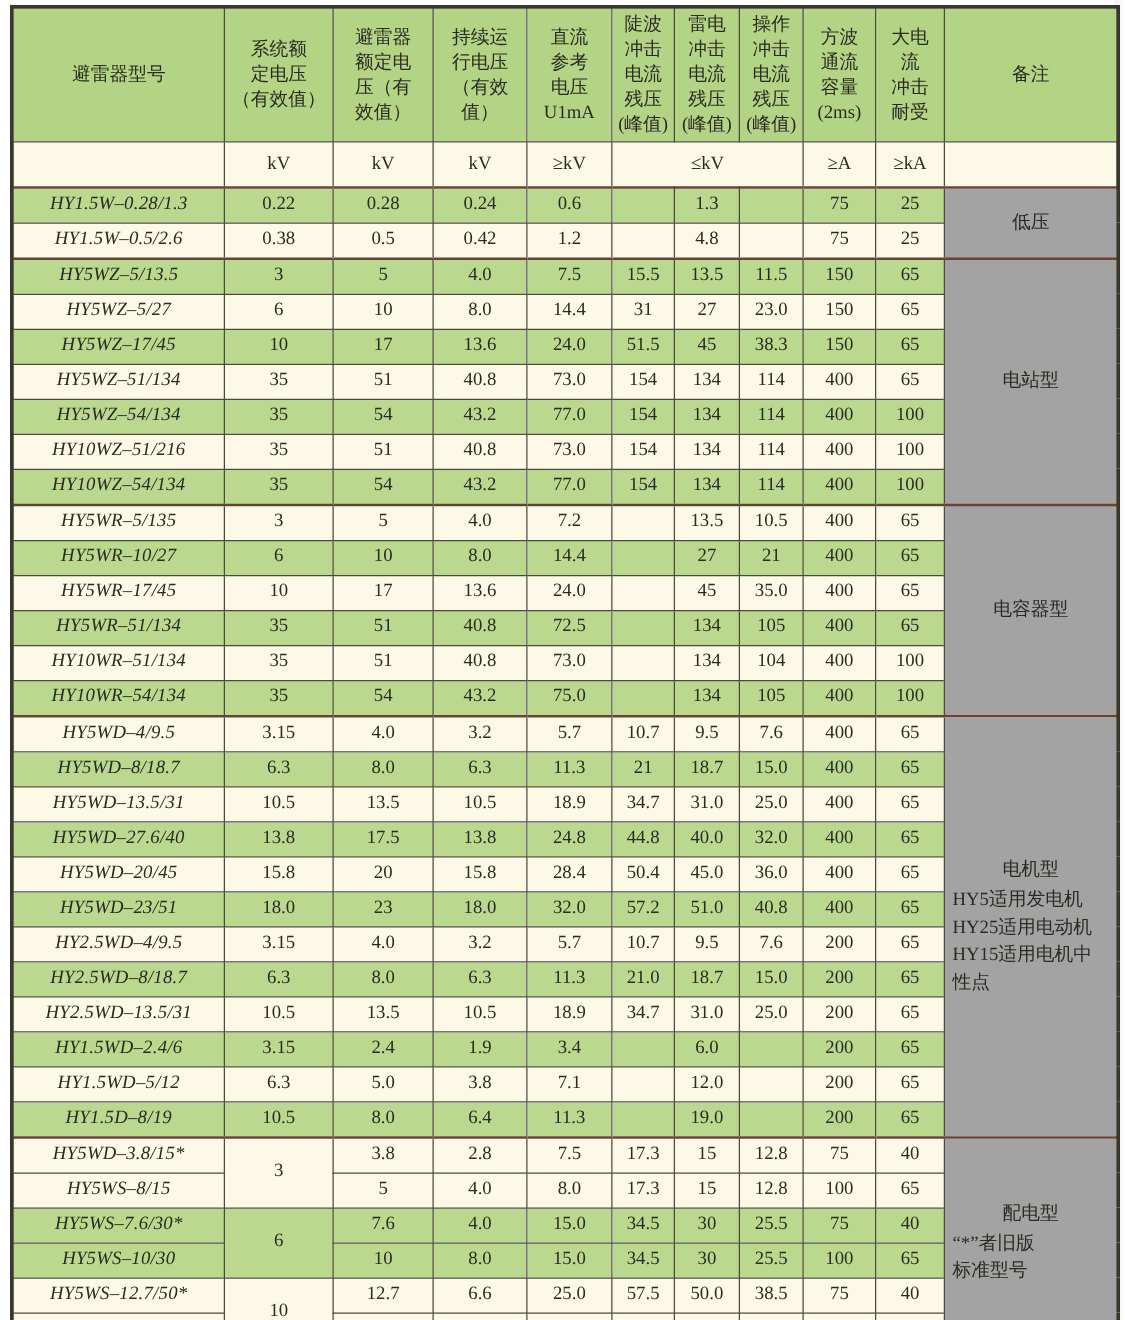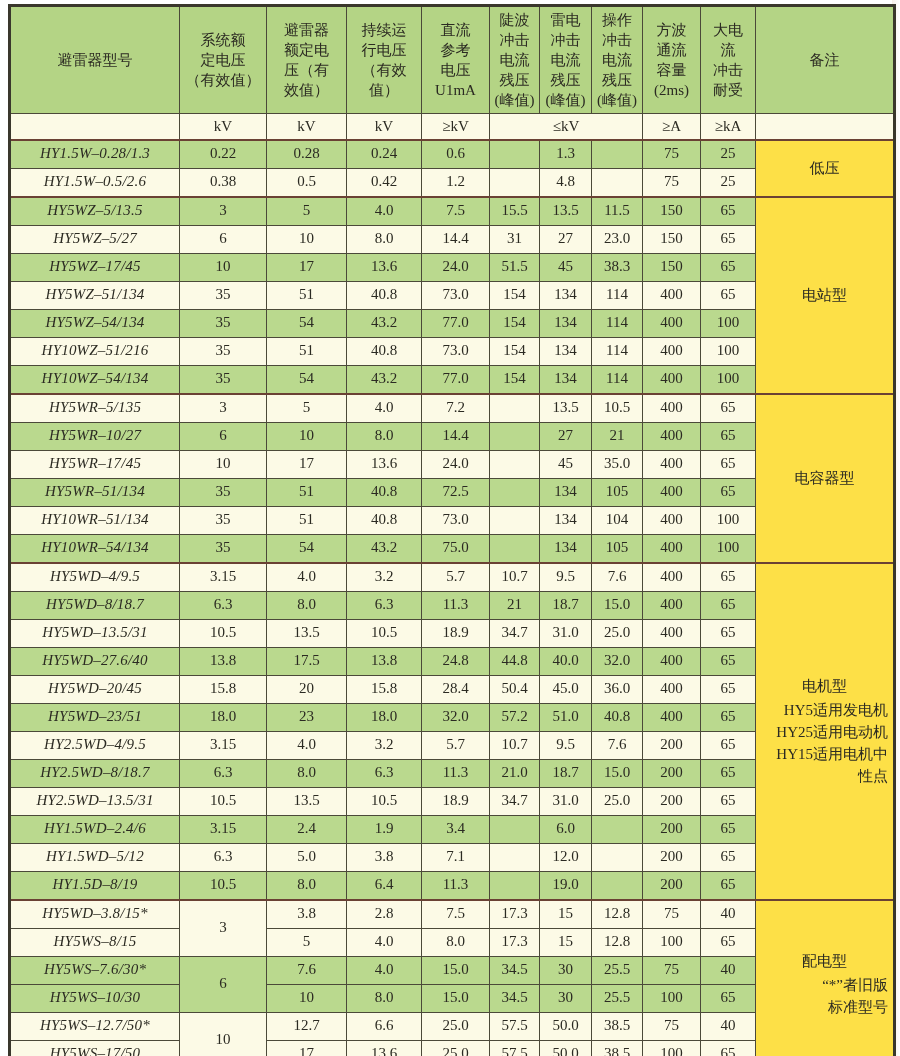--- a/index.html
+++ b/index.html
@@ -5,29 +5,29 @@
   html,body{margin:0;padding:0;width:900px;height:1056px;background:#ffffff;overflow:hidden;}
   body{font-family:"Liberation Serif","DejaVu Serif",serif;color:#2b2a22;position:relative;}
   .page-shade{position:absolute;top:0;right:0;width:8px;height:1056px;
     background:linear-gradient(90deg,#f6efe9,#ffffff);}
   table{position:absolute;left:8px;top:4px;width:885px;height:1048px;
     border-collapse:collapse;table-layout:fixed;border:3px solid #3a372c;}
   th,td{border:1px solid #4b4939;text-align:center;vertical-align:middle;
     font-weight:normal;padding:0;overflow:hidden;}
   thead tr.hdr-row{height:108px;}
   th.hdr{background:#b4d485;font-size:15px;line-height:20px;white-space:pre-line;}
-  tr.units-row{height:26px;}
+  tr.units-row{height:36px;}
   tr.units-row td{background:#fcfae6;font-size:15px;border-bottom:2px solid #6a4134;}
   tbody td{font-size:15px;height:27px;line-height:1.05;}
   td.g{background:#bad98e;}
   td.c{background:#fcfae6;}
   td.model-cell{letter-spacing:.2px;font-style:italic;}
-  td.remark-cell{background:#fde047;font-size:15px;}
+  td.remark-cell{background:#a3a3a3;font-size:15px;}
   .remark-title{text-align:center;line-height:22px;}
-  .remark-sub{text-align:right;padding:2px 5px 0 6px;white-space:pre-line;line-height:22px;}
+  .remark-sub{text-align:left;padding:2px 5px 0 6px;white-space:pre-line;line-height:22px;}
   tr.sec td{border-top:2px solid #6a4134;}
 </style>
 </head>
 <body>
 
 <div class="page-shade"></div>
 
 <table>
   <colgroup id="colgroup">
       <col style="width: 170px;">

